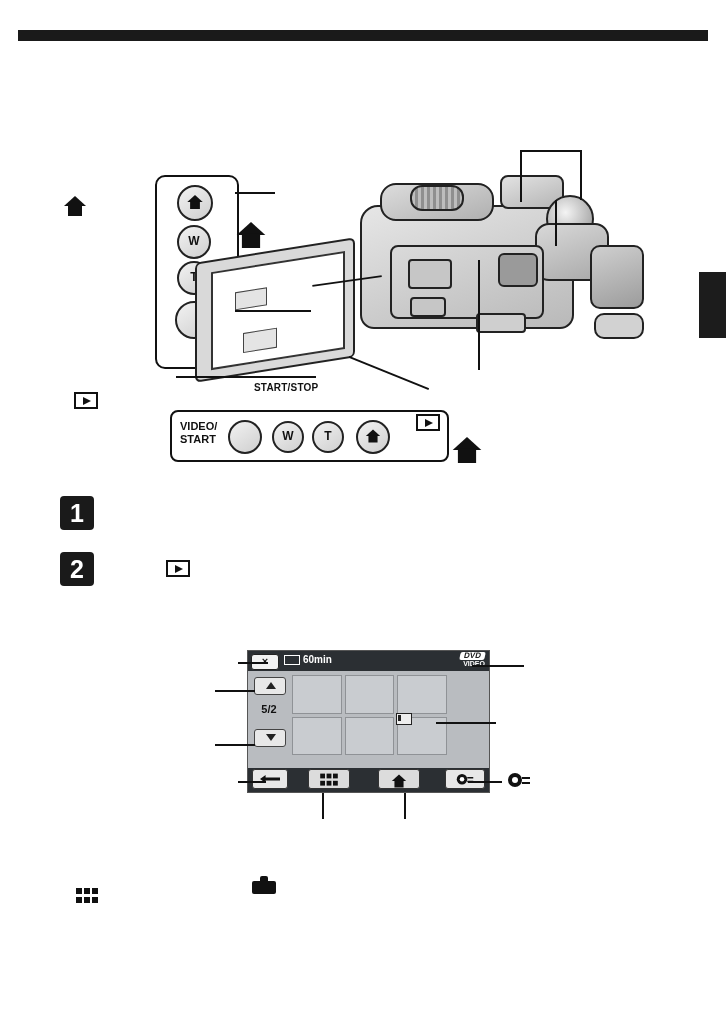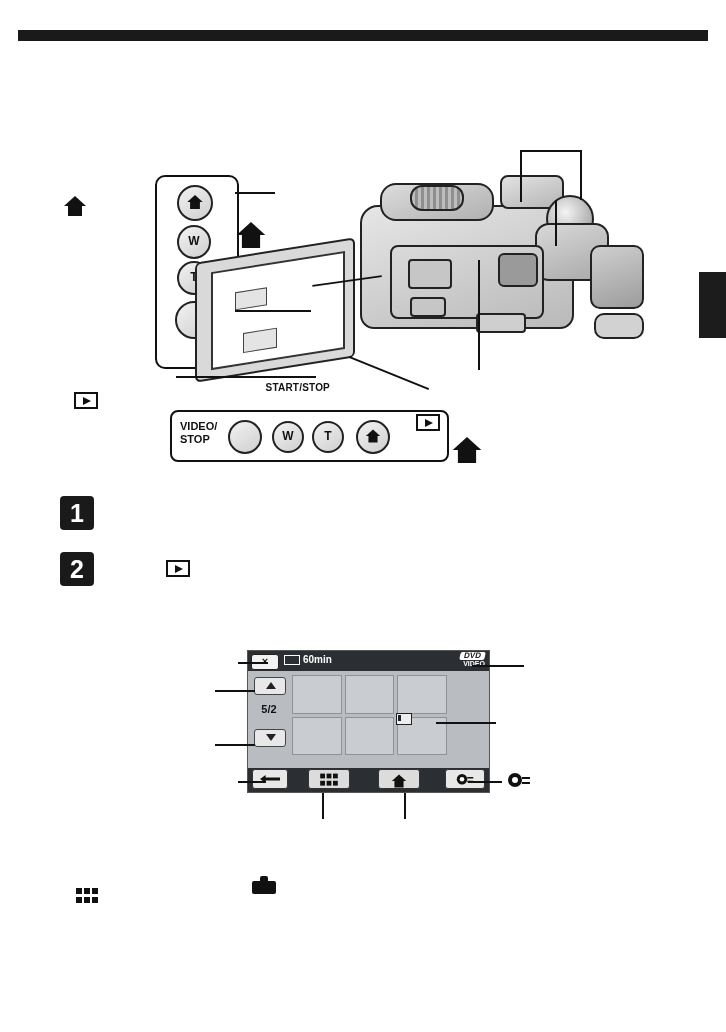--- a/index.html
+++ b/index.html
@@ -188,21 +188,21 @@
     font-size: 12px;
     font-weight: bold;
     color: #111;
     font-family: "Liberation Sans", sans-serif;
   }
   .startstop-label {
     position: absolute;
     left: 97px;
     top: 205px;
     width: 76px;
-    text-align: right;
+    text-align: left;
     font-size: 10px;
     font-weight: bold;
     color: #111;
     letter-spacing: .2px;
   }
   .lcd-wrap {
     position: absolute;
     left: 135px;
     top: 110px;
     width: 160px;
@@ -478,21 +478,21 @@
       <div class="cam-shape" style="left:148px; top:88px; width:36px; height:30px; border-radius:6px; background:#9a9a9a;"></div>
       <div class="cam-shape" style="left:58px; top:94px; width:40px; height:26px; border-radius:4px; background:#c6c6c6;"></div>
       <div class="cam-shape" style="left:60px; top:132px; width:32px; height:16px; border-radius:4px; background:#c6c6c6;"></div>
       <div class="cam-shape" style="left:126px; top:148px; width:46px; height:16px; border-radius:4px; background:#cfcfcf;"></div>
       <div class="cam-shape" style="left:244px; top:148px; width:46px; height:22px; border-radius:10px; background:#d2d2d2;"></div>
     </div>
 
     <div class="bar-panel">
       <div style="position:absolute; left:8px; top:8px; font-size:11px; font-weight:bold; line-height:13px; color:#111;">
         <div>VIDEO/</div>
-        <div>STOP</div>
+        <div>START</div>
       </div>
       <div class="rb" style="left:56px; top:8px; width:30px; height:30px;"></div>
       <div class="rb" style="left:100px; top:9px; width:28px; height:28px; line-height:26px;">W</div>
       <div class="rb" style="left:140px; top:9px; width:28px; height:28px; line-height:26px;">T</div>
       <div class="rb" style="left:184px; top:8px; width:30px; height:30px;">
         <span class="home-icon" style="transform:scale(.65); display:inline-block; margin-top:4px;"></span>
       </div>
     </div>
 
     <div style="position:absolute; left:356px; top:274px;">

